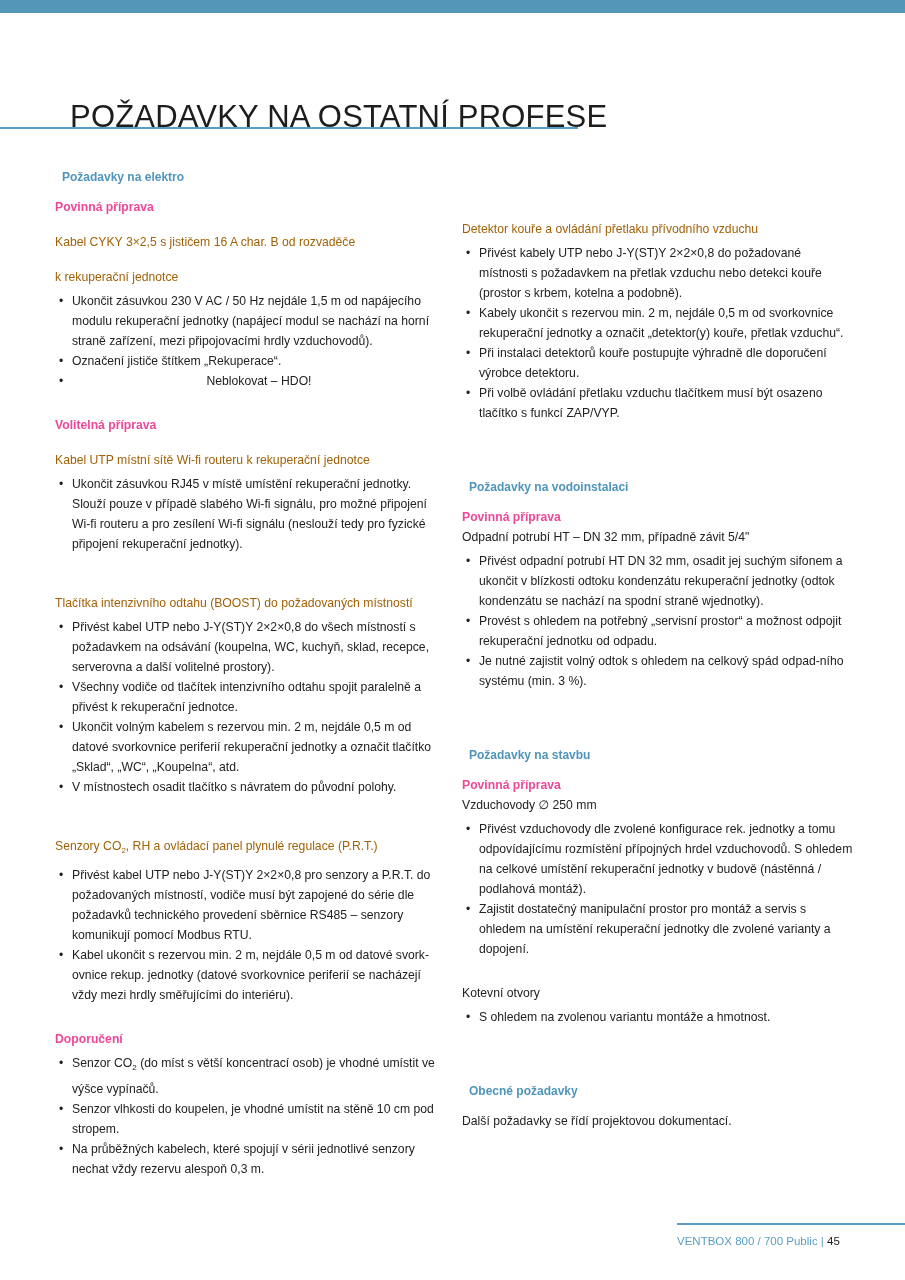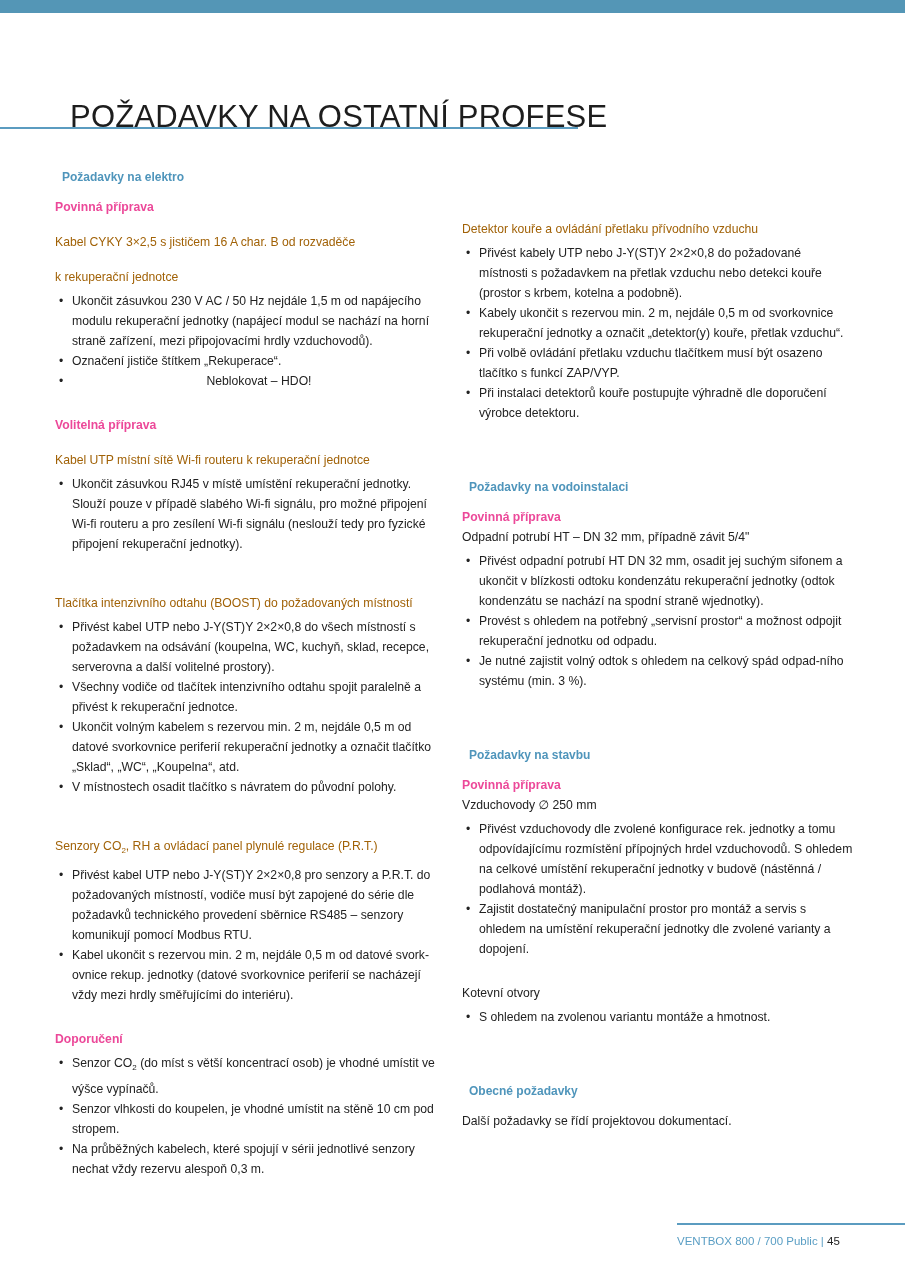--- a/index.html
+++ b/index.html
@@ -77,22 +77,22 @@
     <li>Senzor vlhkosti do koupelen, je vhodné umístit na stěně 10 cm pod stropem.</li>
     <li>Na průběžných kabelech, které spojují v sérii jednotlivé senzory nechat vždy rezervu alespoň 0,3 m.</li>
   </ul>
 </div>
 
 <div class="col col-right">
   <div class="blue">Detektor kouře a ovládání přetlaku přívodního vzduchu</div>
   <ul>
     <li>Přivést kabely UTP nebo J-Y(ST)Y 2×2×0,8 do požadované místnosti s požadavkem na přetlak vzduchu nebo detekci kouře (prostor s krbem, kotelna a podobně).</li>
     <li>Kabely ukončit s rezervou min. 2 m, nejdále 0,5 m od svorkovnice rekuperační jednotky a označit „detektor(y) kouře, přetlak vzduchu“.</li>
+    <li>Při instalaci detektorů kouře postupujte výhradně dle doporučení výrobce detektoru.</li>
     <li>Při volbě ovládání přetlaku vzduchu tlačítkem musí být osazeno tlačítko s funkcí ZAP/VYP.</li>
-    <li>Při instalaci detektorů kouře postupujte výhradně dle doporučení výrobce detektoru.</li>
   </ul>
   <div class="gap2"></div>
 
   <h2 class="sec">Požadavky na vodoinstalaci</h2>
   <div class="sub">Povinná příprava</div>
   <div>Odpadní potrubí HT – DN 32 mm, případně závit 5/4"</div>
   <ul>
     <li>Přivést odpadní potrubí HT DN 32 mm, osadit jej suchým sifonem a ukončit v blízkosti odtoku kondenzátu rekuperační jednotky (odtok kondenzátu se nachází na spodní straně wjednotky).</li>
     <li>Provést s ohledem na potřebný „servisní prostor“ a možnost odpojit rekuperační jednotku od odpadu.</li>
     <li>Je nutné zajistit volný odtok s ohledem na celkový spád odpad-ního systému (min. 3 %).</li>

